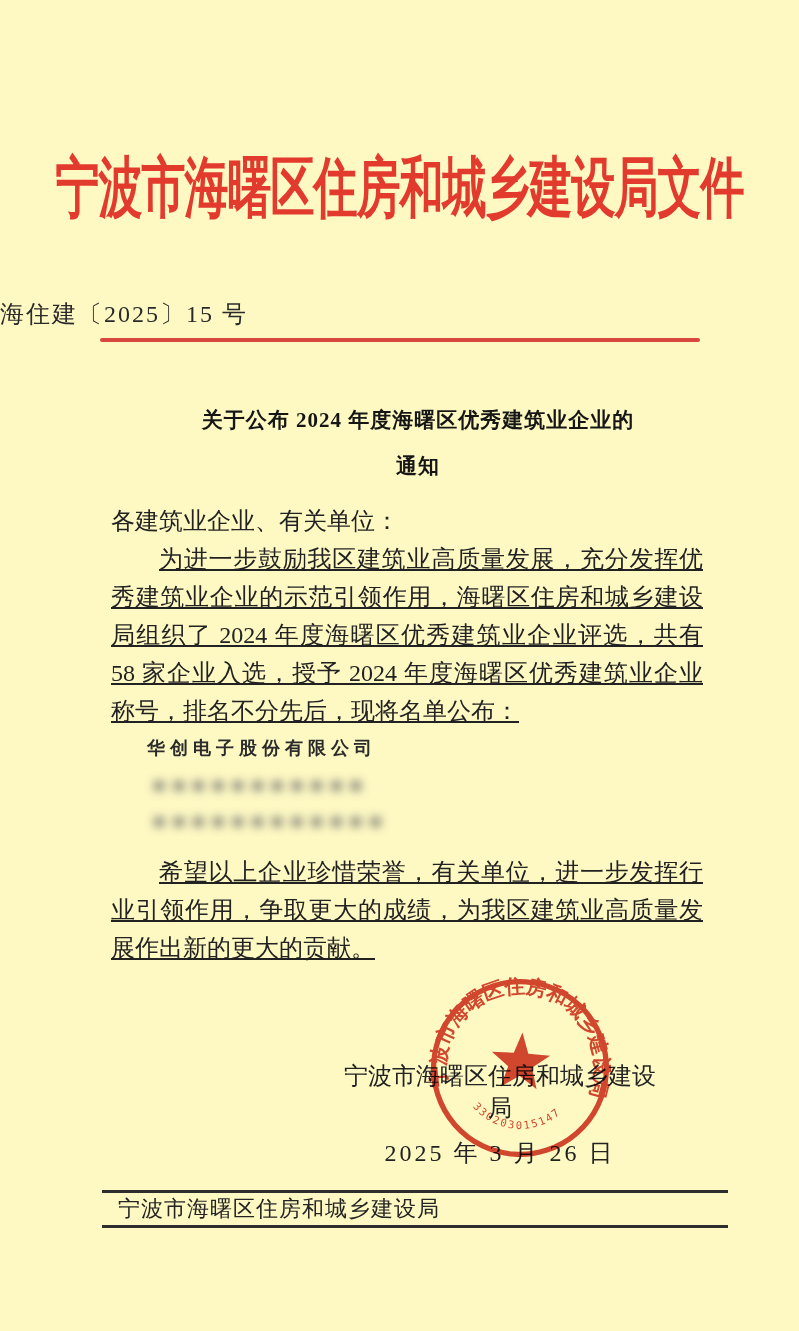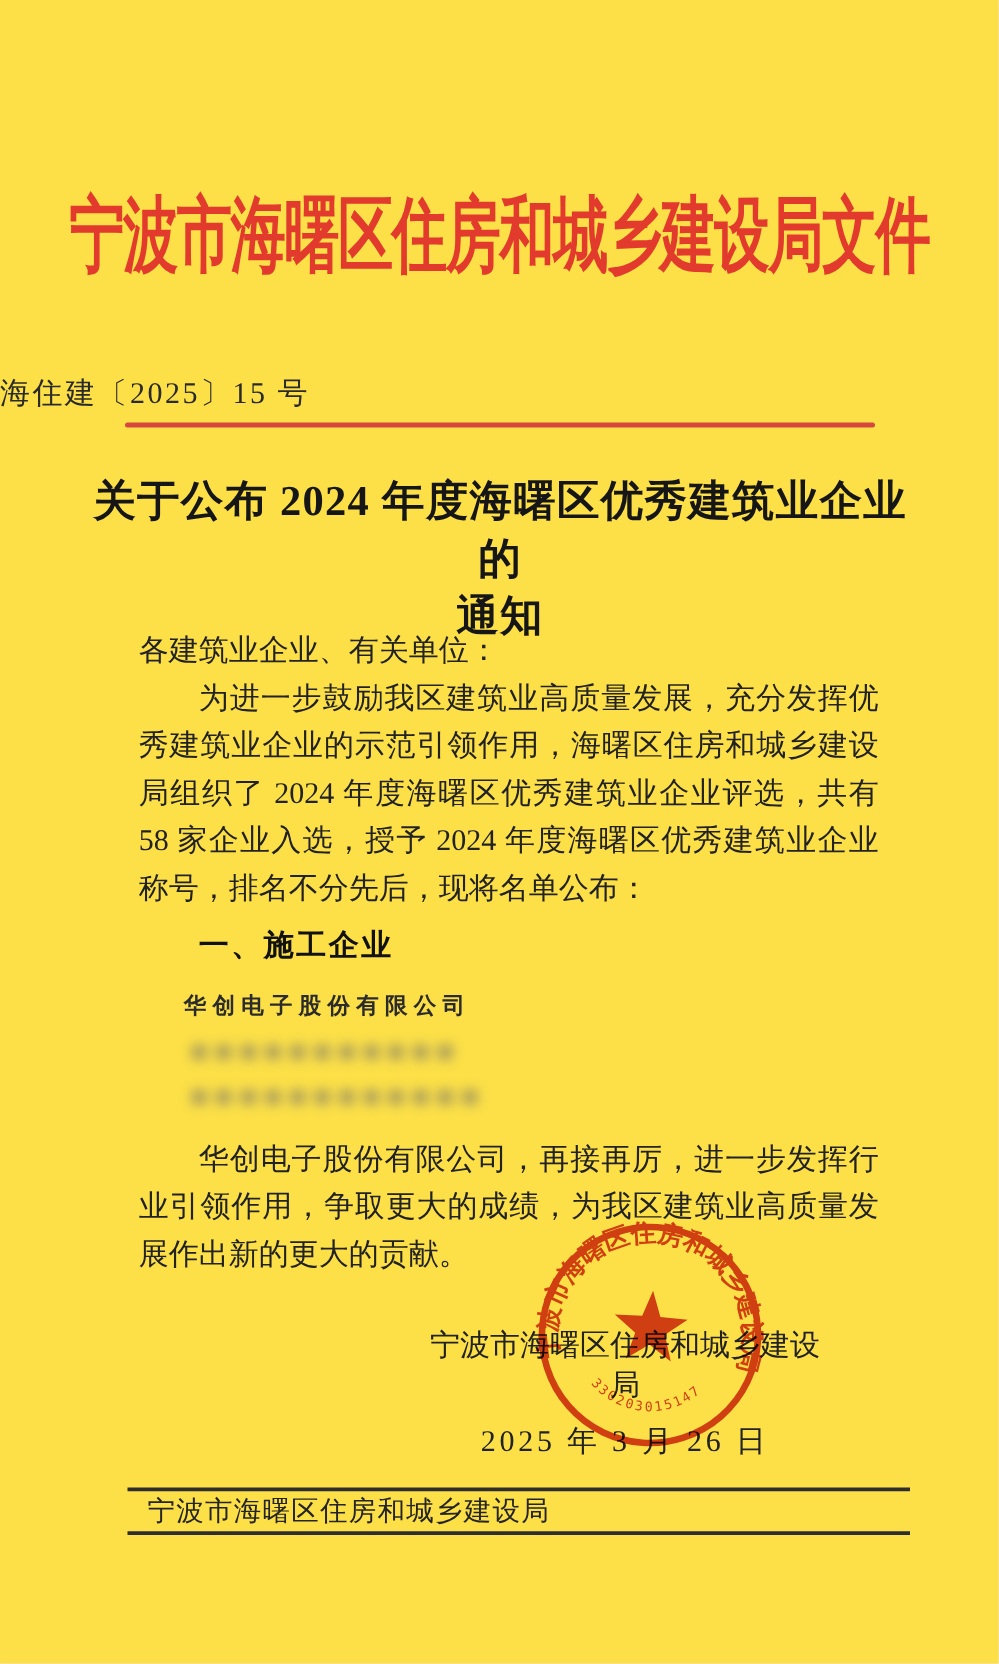--- a/index.html
+++ b/index.html
@@ -1,47 +1,47 @@
 <!DOCTYPE html>
 <html lang="zh"><head>
 <meta charset="utf-8">
 <style>
   html,body{margin:0;padding:0;background:#f4f4f4;}
   .page{
     position:relative;width:799px;height:1331px;margin:0 auto;
-    background:#fde047;overflow:hidden;
+    background:#fef9c3;overflow:hidden;
     font-family:"Liberation Serif","DejaVu Serif",serif;color:#1f1f1f;
     box-shadow:0 0 6px rgba(0,0,0,.12);
   }
   
   .agency-title{
     position:absolute;top:146px;left:0;width:100%;height:86px;line-height:86px;
     text-align:center;font-size:44px;font-weight:bold;color:#e23b2e;
     letter-spacing:-1px;transform:scaleY(1.5);transform-origin:50% 50%;
     white-space:nowrap;
   }
   .doc-number{
     position:absolute;top:298px;left:0;width:100%;text-align:left;
     font-size:24px;letter-spacing:2px;color:#2a2a2a;
   }
   .red-rule{
     position:absolute;top:338px;left:100px;width:600px;height:4px;
     background:#d8473e;border-radius:2px;
   }
   .notice-title{
-    position:absolute;top:379px;left:60px;width:680px;margin:0;
-    text-align:center;font-size:34px;line-height:46px;font-weight:bold;
+    position:absolute;top:379px;left:60px;width:680px;margin:18px;
+    text-align:center;font-size:21px;line-height:46px;font-weight:bold;
     letter-spacing:1px;color:#161616;
   }
   .body-text{
     position:absolute;top:502px;left:111px;width:592px;
     font-size:24px;line-height:38px;text-align:justify;color:#222;
   }
   .body-text p{margin:0;}
-  .indent{text-indent:2em;}
+  .indent{text-indent:2em;text-decoration:underline;}
   .section-heading{
     font-family:"Liberation Sans","DejaVu Sans",sans-serif;
     font-weight:bold;font-size:24px;margin:8px 0 10px 2em !important;
     letter-spacing:2px;color:#111;
   }
   .company{
     margin-left:2em !important;font-weight:bold;font-size:18px;
     letter-spacing:5px;line-height:37px;color:#2b2b2b;
   }
   .redacted{
@@ -79,25 +79,24 @@
   <div class="red-rule"></div>
 
   <h1 class="notice-title">
     <span>关于公布 2024 年度海曙区优秀建筑业企业的</span><br>
     <span>通知</span>
   </h1>
 
   <div class="body-text">
     <p>各建筑业企业、有关单位：</p>
     <p class="indent">为进一步鼓励我区建筑业高质量发展，充分发挥优秀建筑业企业的示范引领作用，海曙区住房和城乡建设局组织了 2024 年度海曙区优秀建筑业企业评选，共有 58 家企业入选，授予 2024 年度海曙区优秀建筑业企业称号，排名不分先后，现将名单公布：</p>
-    <p class="section-heading">一、施工企业</p>
     <p class="company">华创电子股份有限公司</p>
     <p class="redacted">■■■■■■■■■■■</p>
     <p class="redacted">■■■■■■■■■■■■</p>
-    <p class="indent closing">华创电子股份有限公司，再接再厉，进一步发挥行业引领作用，争取更大的成绩，为我区建筑业高质量发展作出新的更大的贡献。</p>
+    <p class="indent closing">希望以上企业珍惜荣誉，有关单位，进一步发挥行业引领作用，争取更大的成绩，为我区建筑业高质量发展作出新的更大的贡献。</p>
   </div>
 
   <div class="signature">
     <div class="org">宁波市海曙区住房和城乡建设局</div>
     <div class="date">2025 年 3 月 26 日</div>
   </div>
 
   <svg class="stamp" viewBox="0 0 200 200" xmlns="http://www.w3.org/2000/svg">
     <circle cx="100" cy="100" r="90" fill="none" stroke="#cf3a2b" stroke-width="5.5"></circle>
     <path id="ringPath" d="M 32.5,139 A 78 78 0 1 1 167.5,139" fill="none"></path>

